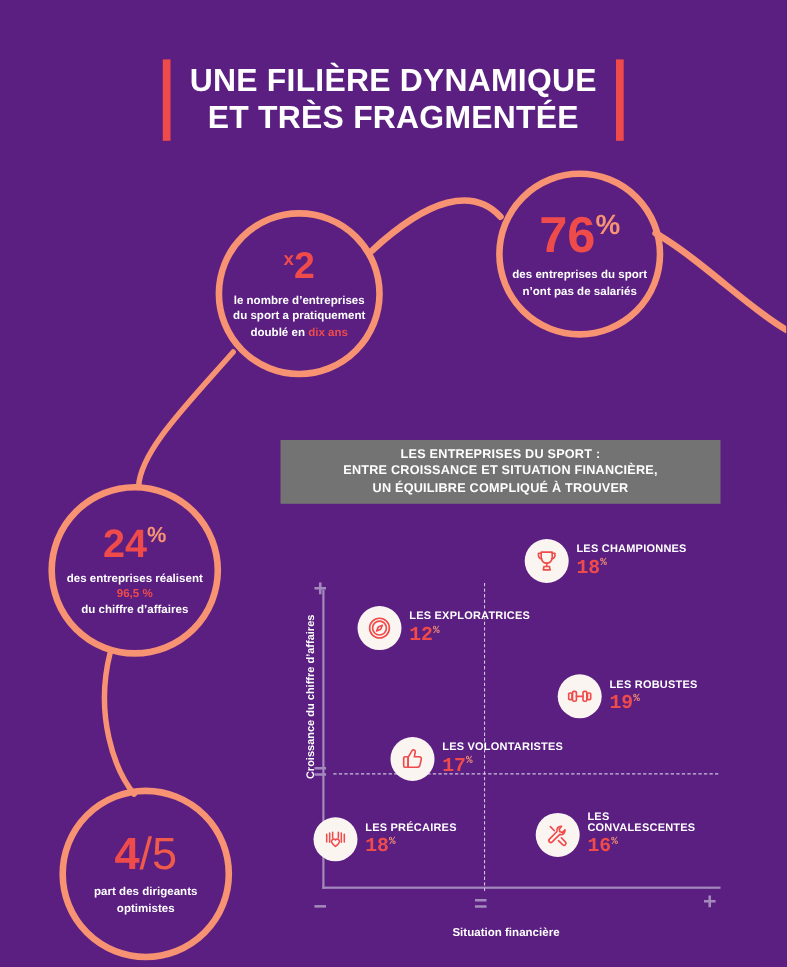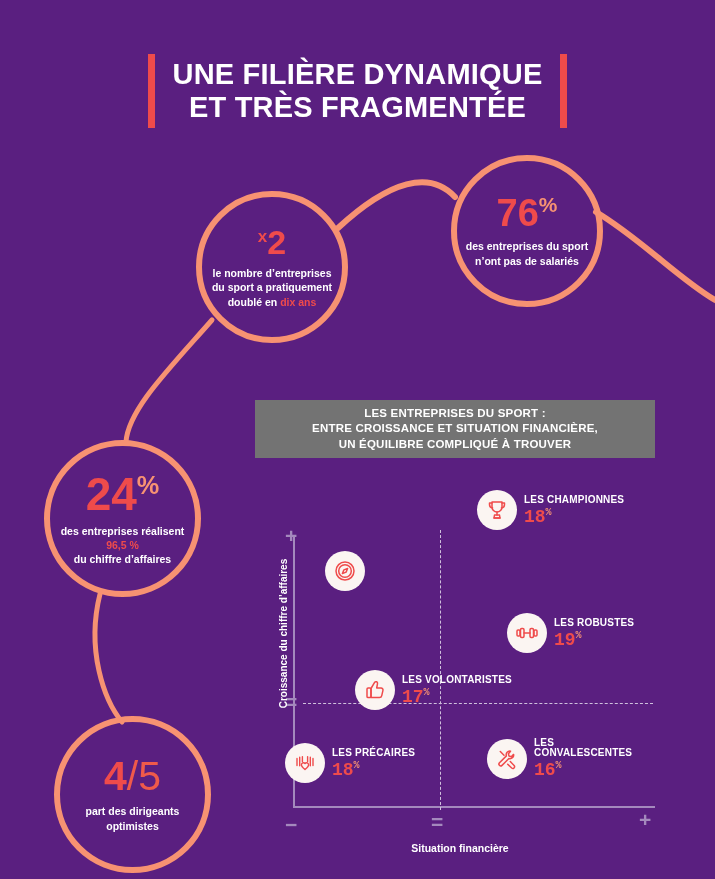--- a/index.html
+++ b/index.html
@@ -44,23 +44,23 @@
     margin-top: 7px; padding: 0 8px;
   }
   .hl-red { color: #ef4b4b; }
   .pct-sm { font-size: .55em; vertical-align: super; color: #f79272; font-weight: bold; }
   .times-sm { font-size: .5em; vertical-align: super; color: #ef4b4b; font-weight: bold; }
   .slash-thin { font-weight: normal; color: #ef5a4a; }
 
   #c-x2    { left: 196px; top: 191px; width: 152px; height: 152px; }
   #c-x2 .big { font-size: 34px; }
   #c-76    { left: 451px; top: 155px; width: 152px; height: 152px; }
-  #c-76 .big { font-size: 38px; }
+  #c-76 .big { font-size: 46px; }
   #c-24    { left: 44px;  top: 440px; width: 157px; height: 157px; }
-  #c-24 .big { font-size: 46px; }
+  #c-24 .big { font-size: 36px; }
   #c-45    { left: 54px;  top: 716px; width: 157px; height: 157px; }
   #c-45 .big { font-size: 41px; }
 
   
   #chart { position: absolute; left: 255px; top: 400px; width: 400px; height: 460px; z-index: 3; }
   #chart-banner {
     position: absolute; left: 0; top: 0; width: 400px; height: 58px;
     background: #737373; color: #fff;
     display: flex; align-items: center; justify-content: center;
     text-align: center; font-weight: bold; font-size: 11.5px; line-height: 1.33;
@@ -209,20 +209,24 @@
       </div>
 
       <div class="pt" style="left:70px; top:93px;">
         <div class="pt-ico">
           <svg width="24" height="24" viewBox="0 0 24 24" fill="none" stroke="#ef4b4b" stroke-width="1.5" stroke-linecap="round" stroke-linejoin="round">
             <circle cx="12" cy="12" r="9"></circle>
             <circle cx="12" cy="12" r="6.3"></circle>
             <path d="M14.6 9.4 10.9 10.9 9.4 14.6 13.1 13.1z"></path>
           </svg>
         </div>
+        <div class="pt-txt">
+          <span class="pt-name">LES EXPLORATRICES</span>
+          <span class="pt-val"><span>12</span><span class="u">%</span></span>
+        </div>
       </div>
 
       <div class="pt" style="left:252px; top:155px;">
         <div class="pt-ico">
           <svg width="26" height="26" viewBox="0 0 26 26" fill="none" stroke="#ef4b4b" stroke-width="1.5" stroke-linecap="round" stroke-linejoin="round">
             <rect x="3" y="10" width="3" height="6" rx="1"></rect>
             <rect x="20" y="10" width="3" height="6" rx="1"></rect>
             <rect x="6.5" y="8.5" width="3.5" height="9" rx="1.2"></rect>
             <rect x="16" y="8.5" width="3.5" height="9" rx="1.2"></rect>
             <path d="M10 13h6"></path>

